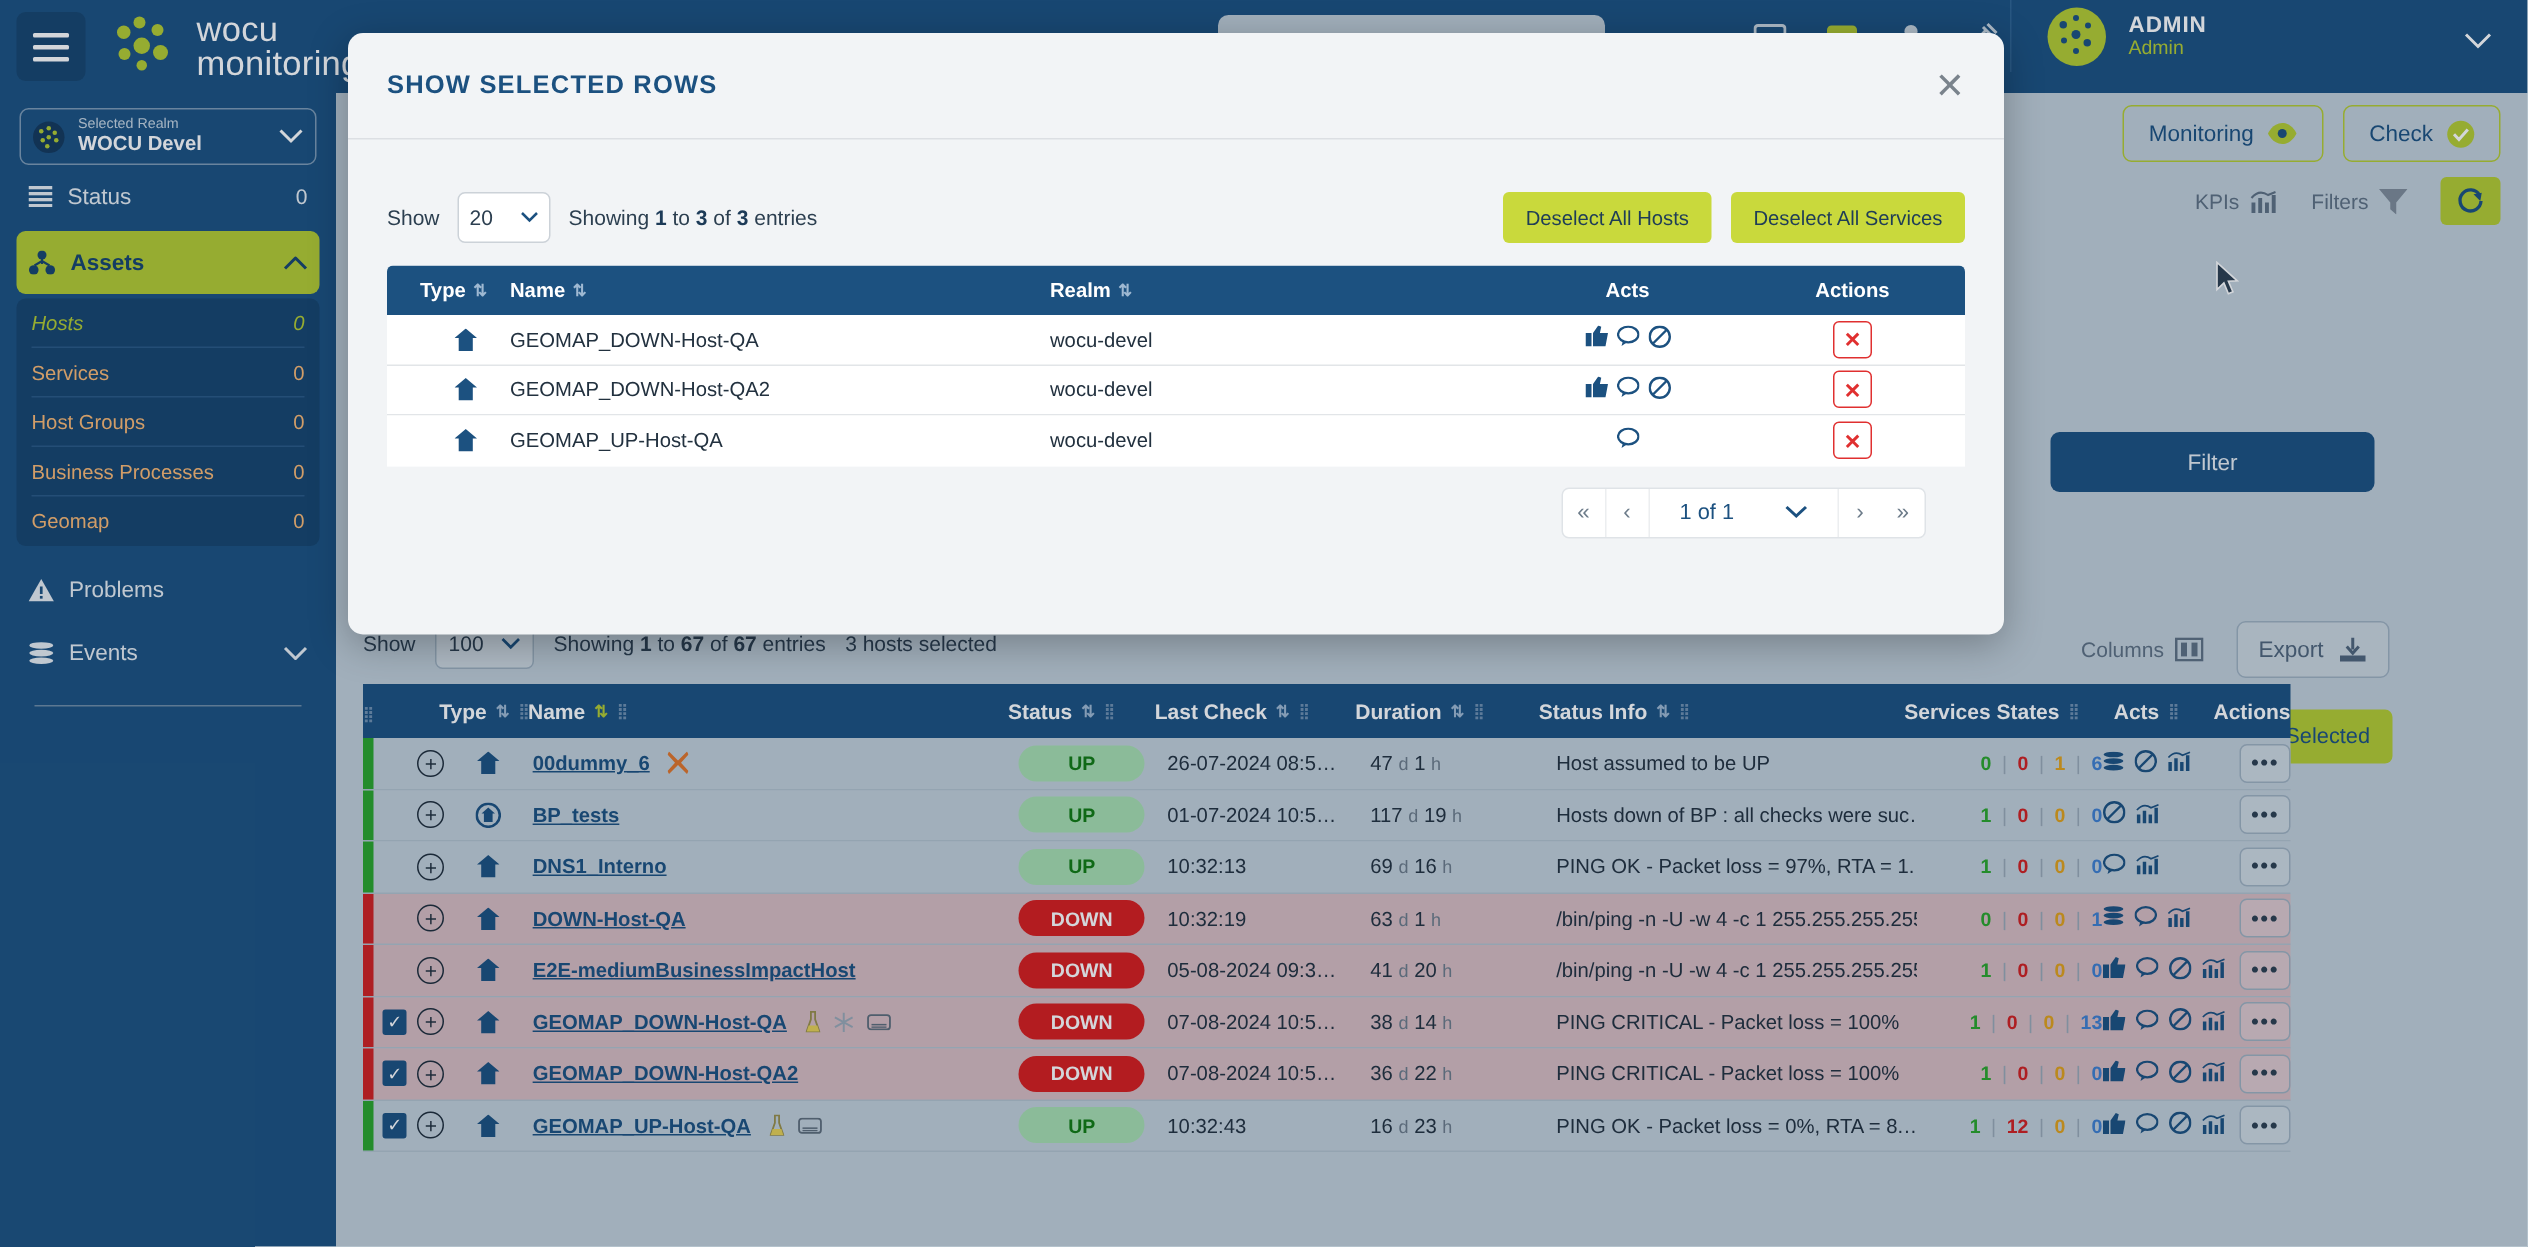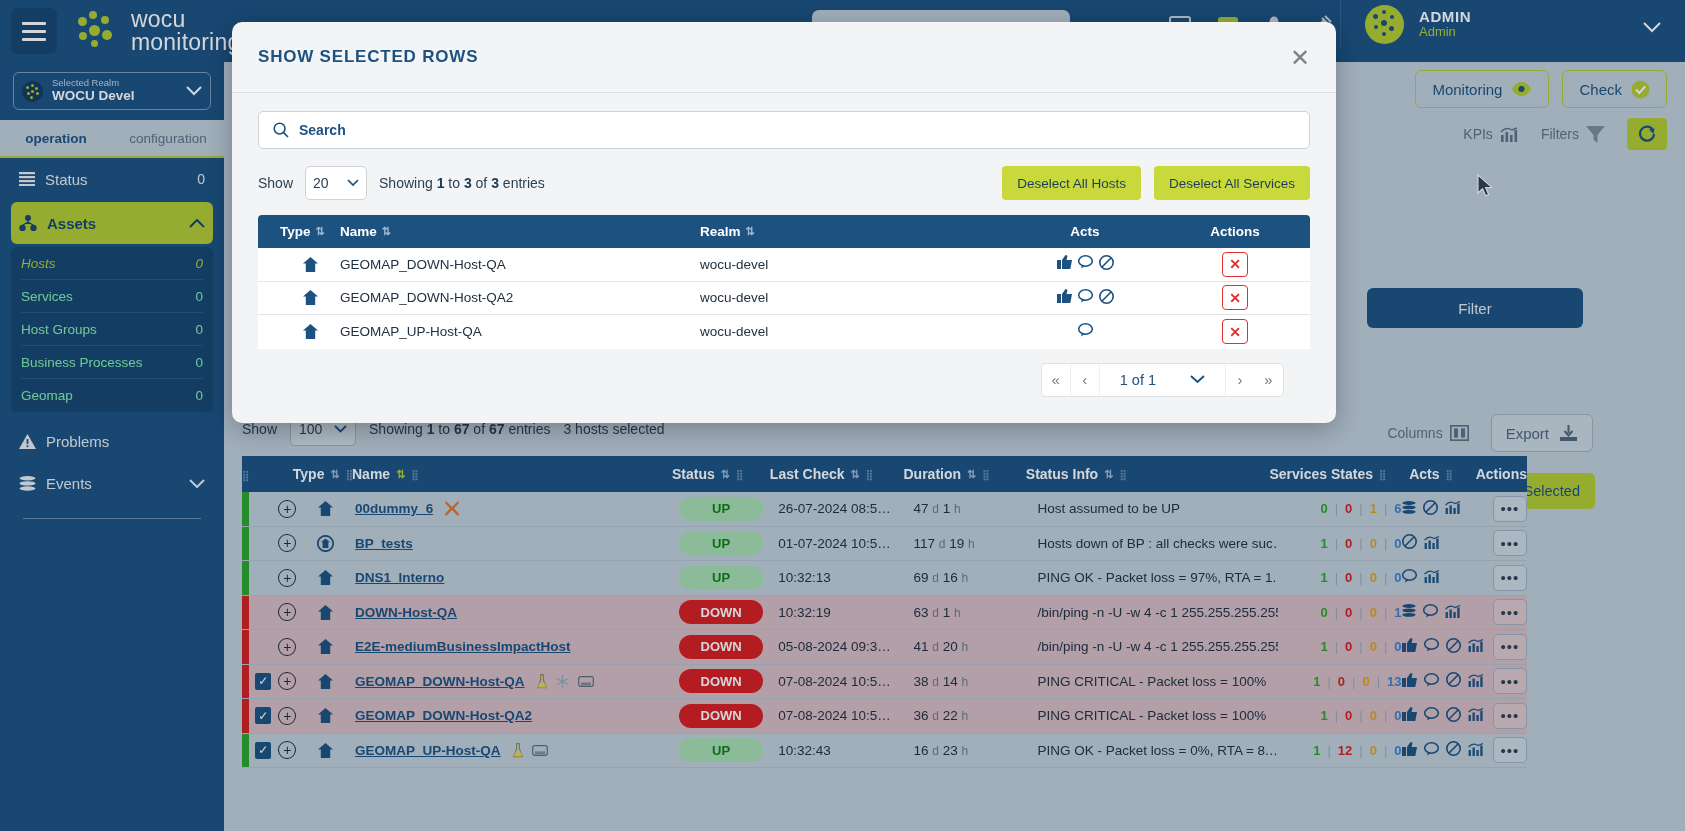--- a/index.html
+++ b/index.html
@@ -76,21 +76,21 @@
   .navrow {
     height: 42px; display: flex; align-items: center; gap: 10px; color: #e8eef3;
     font-size: 15px; cursor: pointer; padding: 0 8px;
   }
   .navrow.accent { background: #b5cc31; color: #17456e; border-radius: 6px; font-weight: bold; margin-top: 2px;}
   .navrow .nvname { flex: 1; }
   .navrow .cnt { font-size: 14px; }
   .submenu { background: #174karen; }
   .submenu { background: #17456e; border-radius: 6px; padding: 0 10px; margin-top: 3px; }
   .subrow {
-    height: 33px; display: flex; align-items: center; font-size: 13.5px; color: #86efac;
+    height: 33px; display: flex; align-items: center; font-size: 13.5px; color: #fdba74;
     border-bottom: 1px solid #2a5a85; cursor: pointer;
   }
   .subrow:last-child { border-bottom: none; }
   .subrow.sel { color: #b5cc31; font-style: italic; }
   .subrow .sname { flex: 1; }
   .divider-line { margin: 14px 12px 0 12px; height: 1px; background: #6e8da8; }
 
   
   .content { position: absolute; top: 62px; left: 224px; width: 1461px; height: 769px; background: #c3d0da; }
   .topactions { position: absolute; right: 18px; top: 8px; display: flex; gap: 13px; }
@@ -283,24 +283,20 @@
         <div class="lbl">Selected Realm</div>
         <div class="val">WOCU Devel</div>
       </div>
       <span class="realmchev ic">
         <svg width="16" height="10" viewBox="0 0 16 10">
             <path d="M1 1 L8 8 L15 1" stroke="currentColor" stroke-width="2" fill="none"></path>
           </svg>
       </span>
     </div>
 
-    <div class="tabs">
-      <div class="tab active">operation</div>
-      <div class="tab inactive">configuration</div>
-    </div>
 
     <div class="navlist">
       <div class="navrow">
         <span class="ic">
           <svg width="16" height="14" viewBox="0 0 16 14">
               <rect y="0" width="16" height="2.2" fill="currentColor"></rect>
               <rect y="4" width="16" height="2.2" fill="currentColor"></rect>
               <rect y="8" width="16" height="2.2" fill="currentColor"></rect>
               <rect y="12" width="16" height="2" fill="currentColor"></rect>
             </svg>
@@ -1063,29 +1059,20 @@
 
   </div>
 
   <div class="overlay"></div>
   <div class="modal">
     <div class="modalhead">
       <div class="modaltitle">SHOW SELECTED ROWS</div>
       <div class="closeic">✕</div>
     </div>
     <div class="modalbody">
-      <div class="searchbox">
-        <span class="ic" style="color:#1c5180">
-          <svg width="16" height="16" viewBox="0 0 16 16">
-              <circle cx="6.6" cy="6.6" r="5.4" fill="none" stroke="currentColor" stroke-width="1.6"></circle>
-              <path d="M10.6 10.6 L15 15" stroke="currentColor" stroke-width="1.6"></path>
-            </svg>
-        </span>
-        <span class="ph">Search</span>
-      </div>
 
       <div class="ctrlrow">
         <span class="lbl">Show</span>
         <div class="numsel">
           <span>20</span>
           <span class="ic">
             <svg width="12" height="8" viewBox="0 0 12 8">
                 <path d="M1 1 L6 6 L11 1" stroke="#1c5180" stroke-width="1.7" fill="none"></path>
               </svg>
           </span>

